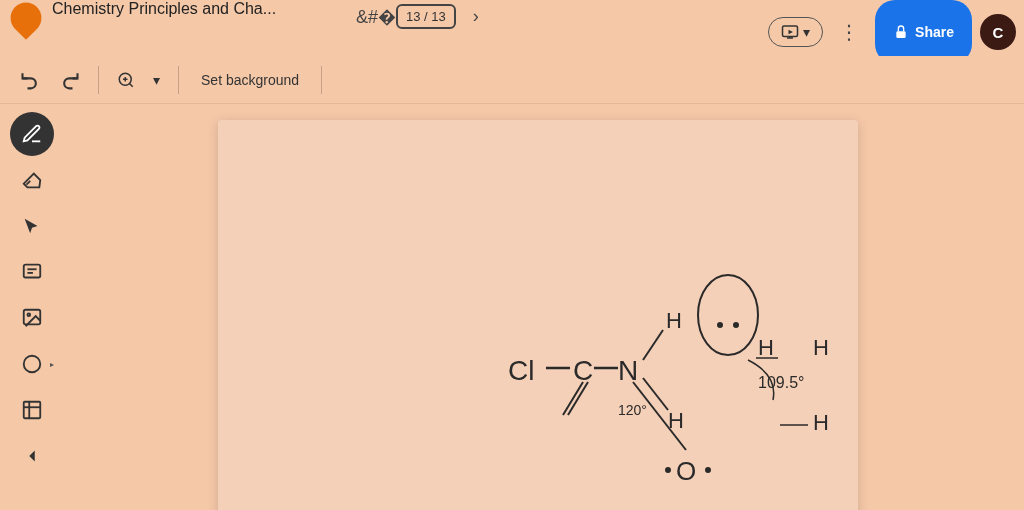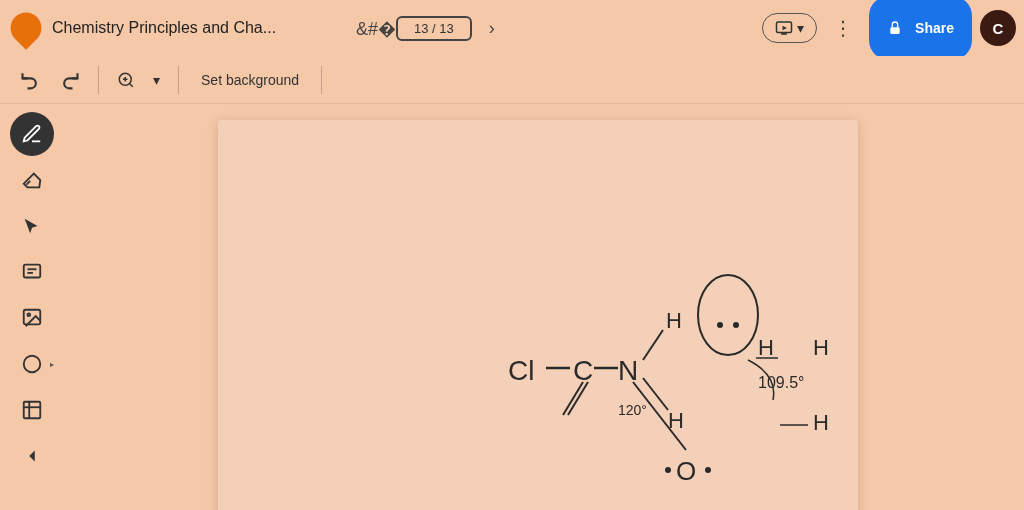--- a/index.html
+++ b/index.html
@@ -11,21 +11,21 @@
       overflow: hidden;
       display: flex;
       flex-direction: column;
     }
 
     
     .top-bar {
       height: 56px;
       background: #f5c8a8;
       display: flex;
-      align-items: center;
+      align-items: flex-start;
       padding: 0 8px;
       gap: 8px;
     }
     .logo-icon {
       width: 36px;
       height: 36px;
       display: flex;
       align-items: center;
       justify-content: center;
     }
@@ -60,21 +60,21 @@
       border-radius: 50%;
       display: flex;
       align-items: center;
       justify-content: center;
       font-size: 18px;
       color: #444;
     }
     .slide-counter {
       border: 2px solid #444;
       border-radius: 6px;
-      padding: 3px 16px;
+      padding: 3px 8px;
       font-size: 13px;
       font-weight: 500;
       color: #333;
       background: transparent;
       cursor: pointer;
     }
     .right-actions {
       display: flex;
       align-items: center;
       gap: 8px;
@@ -102,21 +102,21 @@
       border-radius: 50%;
       display: flex;
       align-items: center;
       justify-content: center;
       font-size: 20px;
       color: #444;
     }
     .share-btn {
       display: flex;
       align-items: center;
-      gap: 12px;
+      gap: 6px;
       background: #1a73e8;
       color: white;
       border: none;
       border-radius: 20px;
       padding: 24px 18px;
       font-size: 14px;
       font-weight: 600;
       cursor: pointer;
     }
     .avatar {

